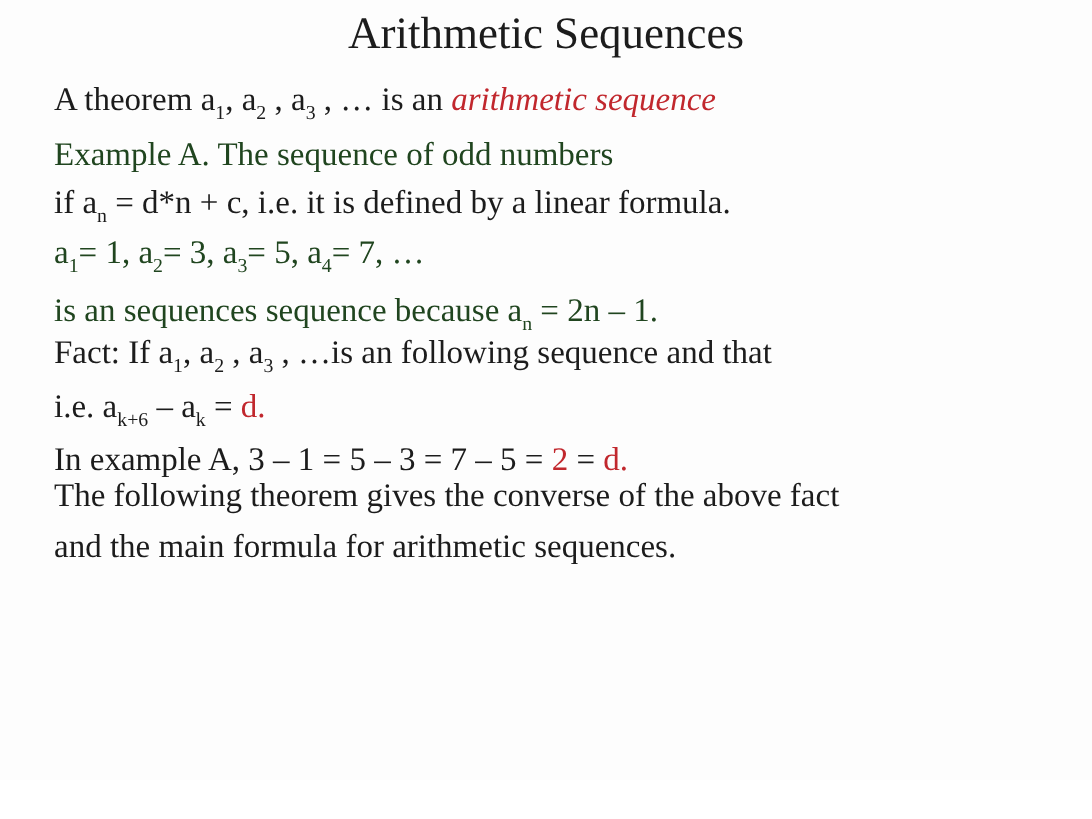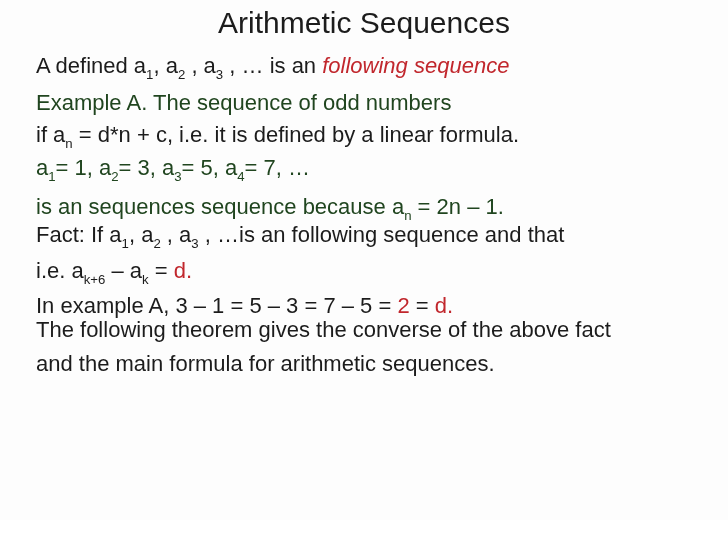--- a/index.html
+++ b/index.html
@@ -5,21 +5,21 @@
   html, body {
     margin: 0;
     padding: 0;
     background: #ffffff;
   }
   .slide {
     position: relative;
     width: 728px;
     height: 520px;
     background: var(--bg, #fdfdfd);
-    font-family: Liberation Sans, sans-serif;
+    font-family: Liberation Serif, serif;
     color: var(--text, #1c1c1c);
     overflow: hidden;
     box-sizing: border-box;
   }
   .title {
     margin-top: 4px;
     font-size: 30px;
     line-height: 38px;
     font-weight: 400;
     text-align: center;
@@ -56,21 +56,21 @@
   .green  { color: var(--green, #20451f); }
   .line.green .run { color: var(--green, #20451f); }
   .italic { font-style: italic; }
 </style>
 </head>
 <body>
 
 <div class="slide">
   <div class="title">Arithmetic Sequences</div>
   <div class="slide-body">
-      <div class="line"><span class="run">A defined a</span><span class="run sub">1</span><span class="run">, a</span><span class="run sub">2</span><span class="run"> , a</span><span class="run sub">3</span><span class="run"> , … is an </span><span class="run red italic">following sequence</span></div>
+      <div class="line"><span class="run">A theorem a</span><span class="run sub">1</span><span class="run">, a</span><span class="run sub">2</span><span class="run"> , a</span><span class="run sub">3</span><span class="run"> , … is an </span><span class="run red italic">arithmetic sequence</span></div>
       <div class="line green"><span class="run">Example A. The sequence of odd numbers</span></div>
       <div class="line"><span class="run">if a</span><span class="run sub">n</span><span class="run"> = d*n + c, i.e. it is defined by a linear formula.</span></div>
       <div class="line green"><span class="run">a</span><span class="run sub">1</span><span class="run">= 1, a</span><span class="run sub">2</span><span class="run">= 3, a</span><span class="run sub">3</span><span class="run">= 5, a</span><span class="run sub">4</span><span class="run">= 7, …</span></div>
       <div class="line green"><span class="run">is an sequences sequence because a</span><span class="run sub">n</span><span class="run"> = 2n – 1.</span></div>
       <div class="line"><span class="run">Fact: If a</span><span class="run sub">1</span><span class="run">, a</span><span class="run sub">2</span><span class="run"> , a</span><span class="run sub">3</span><span class="run"> , …is an following sequence and that</span></div>
       <div class="line"><span class="run">i.e. a</span><span class="run sub">k+6</span><span class="run"> – a</span><span class="run sub">k</span><span class="run"> = </span><span class="run red">d.</span></div>
       <div class="line"><span class="run">In example A, 3 – 1 = 5 – 3 = 7 – 5 = </span><span class="run red">2</span><span class="run"> = </span><span class="run red">d.</span></div>
       <div class="line"><span class="run">The following theorem gives the converse of the above fact</span></div>
       <div class="line"><span class="run">and the main formula for arithmetic sequences.</span></div>
     </div>

